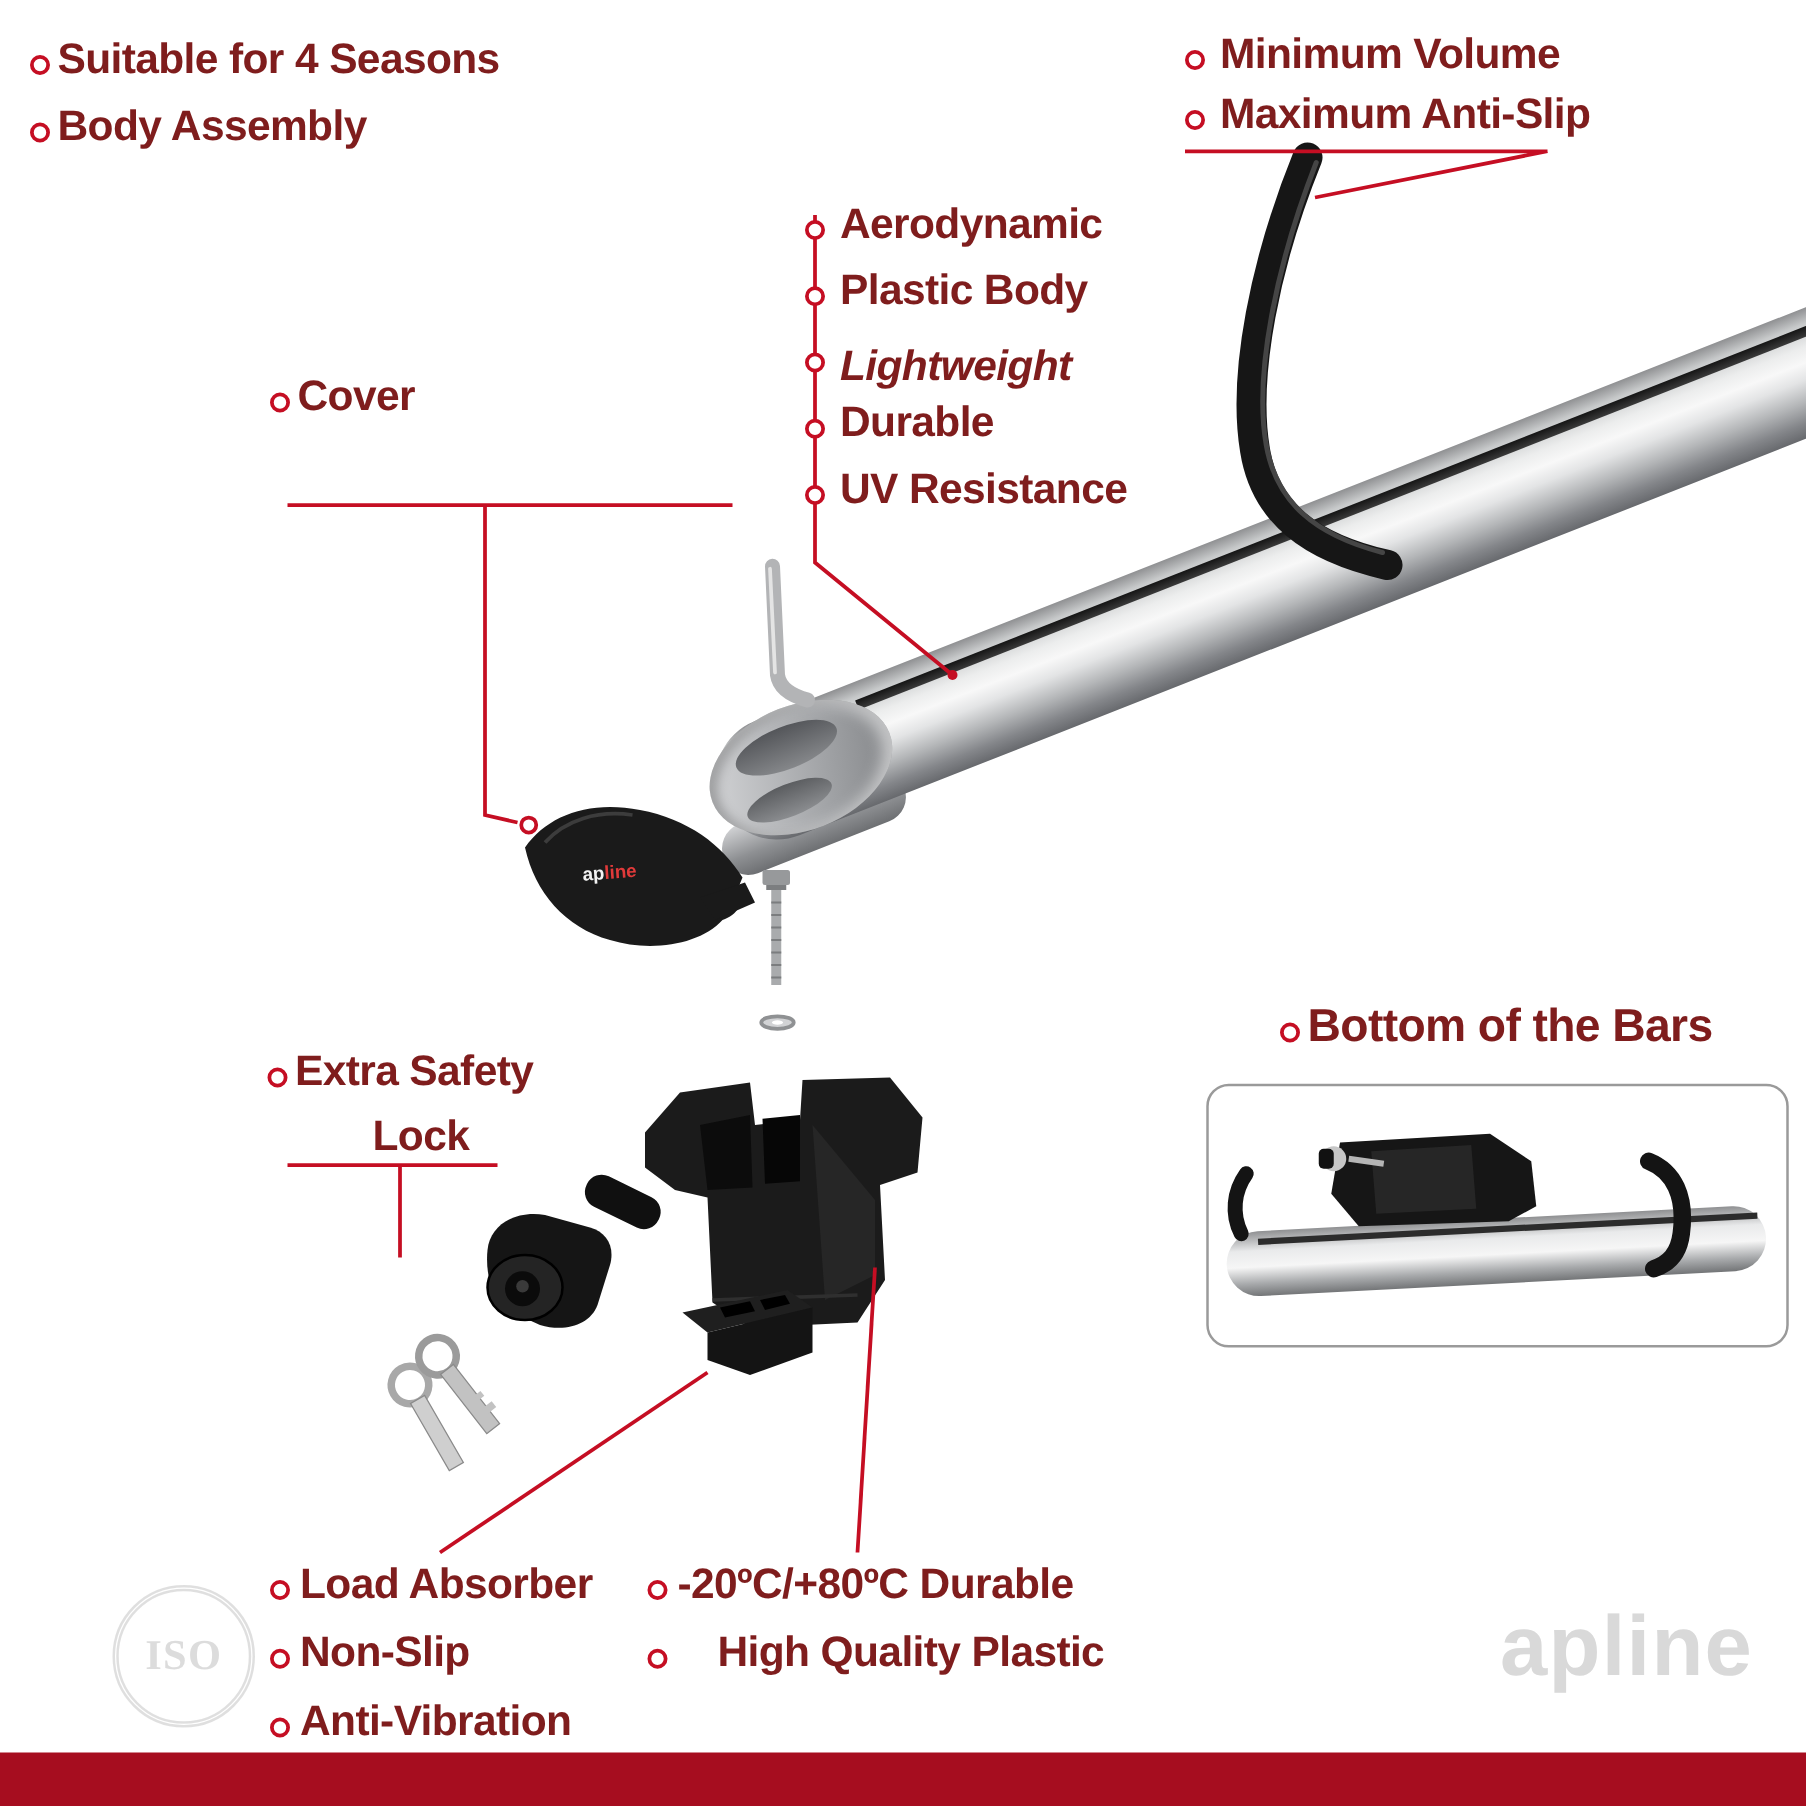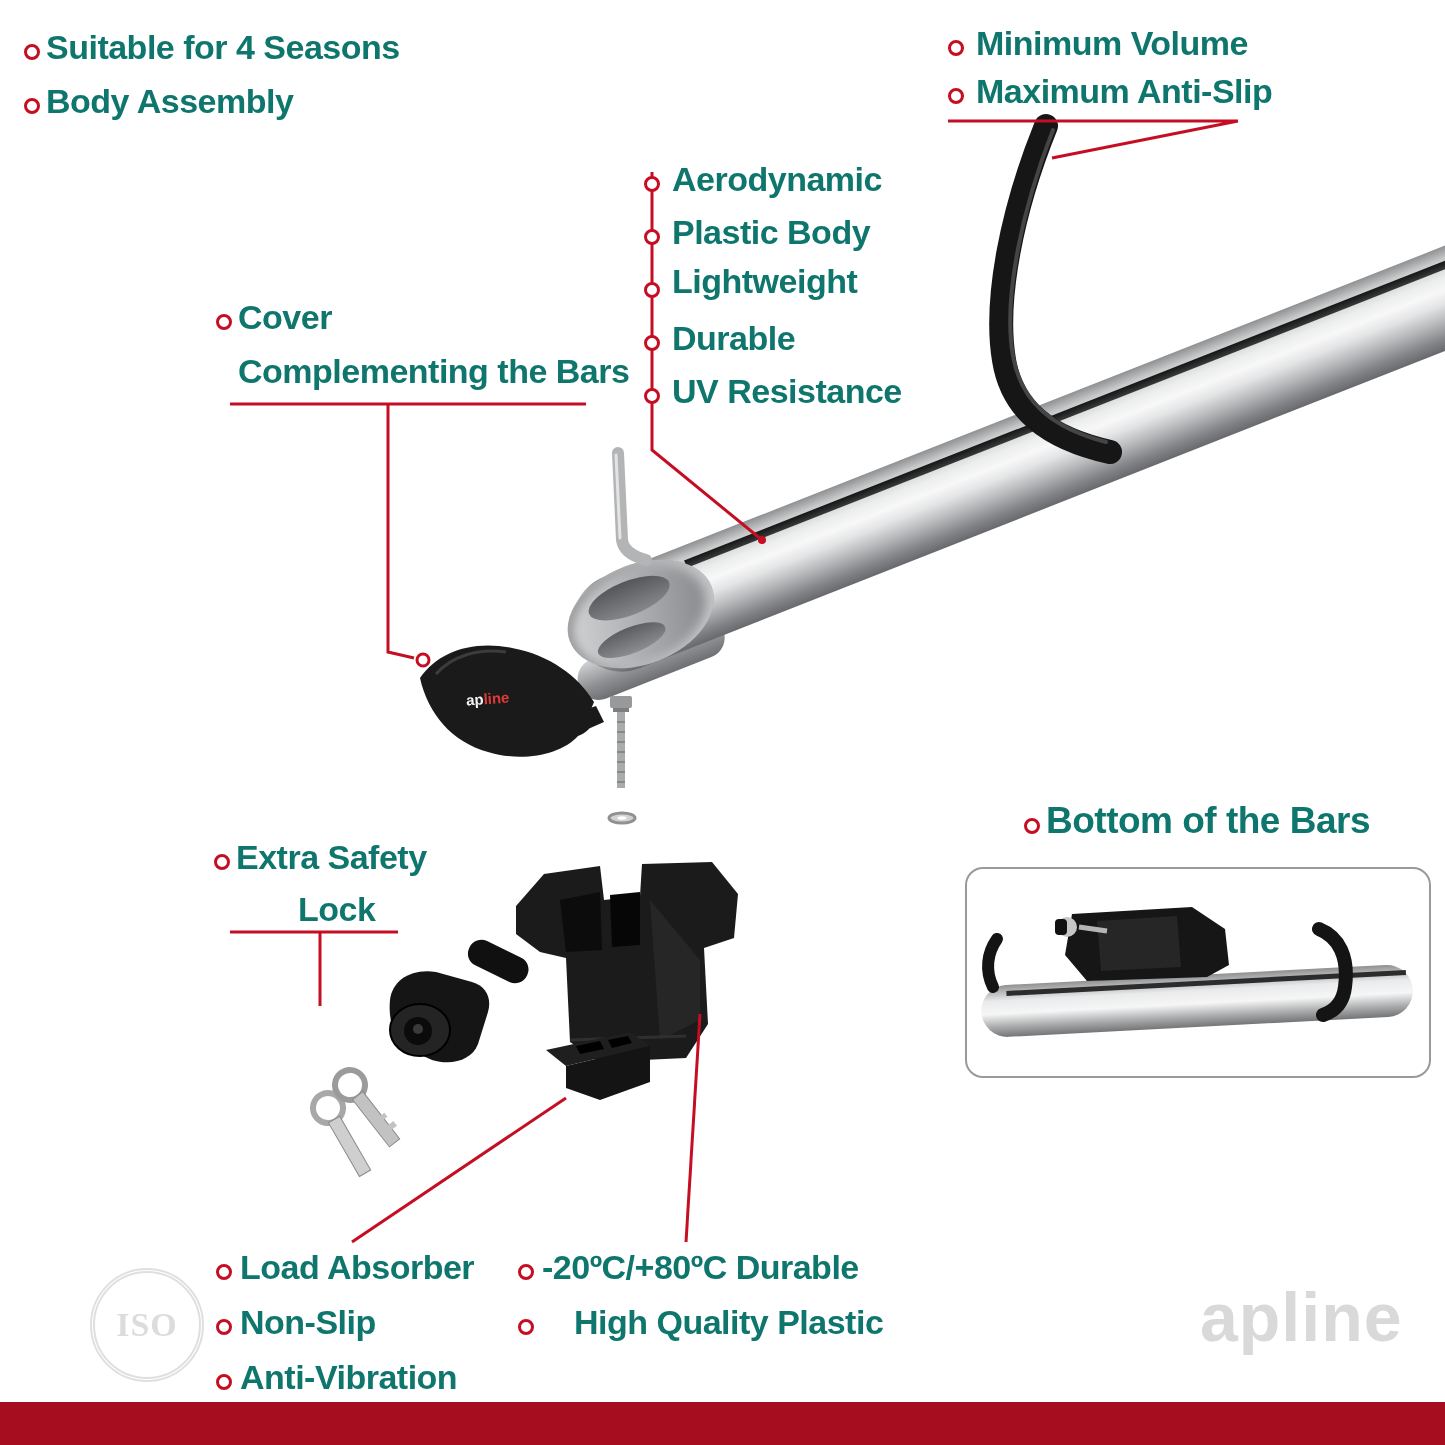--- a/index.html
+++ b/index.html
@@ -1,19 +1,19 @@
 <!DOCTYPE html>
 <html><head>
 <meta charset="utf-8">
 <style>
   :root{ --accent:#c50e23; --footer:#a60d1f; }
   html,body{margin:0;padding:0;background:#fff;}
   #canvas{position:relative;width:1445px;height:1445px;background:#fff;overflow:hidden;
           font-family:"Liberation Sans", sans-serif;}
-  .lbl{position:absolute;font-weight:700;font-size:34px;color:#0f766e;letter-spacing:-0.5px;white-space:nowrap;z-index:6;}
+  .lbl{position:absolute;font-weight:700;font-size:34px;color:#7f1d1d;letter-spacing:-0.5px;white-space:nowrap;z-index:6;}
   .lbl-big{font-size:37px;}
   .blt{position:absolute;width:10px;height:10px;border:3px solid var(--accent);border-radius:50%;background:#fff;z-index:6;}
   
   #bar-wrap{position:absolute;left:558px;top:595px;width:1010px;height:98px;
             transform:rotate(-21.5deg);transform-origin:left top;z-index:1;}
   .bar-lower{position:absolute;left:-14px;top:72px;width:155px;height:42px;border-radius:21px;
              background:linear-gradient(#d2d3d5,#8e9093 60%,#6d6f72);}
   .bar-body{position:absolute;inset:0;border-radius:49px;
             background:linear-gradient(#8f9092 0%,#c7c9ca 12%,#eceded 30%,#f8f8f8 42%,#e3e4e5 55%,#b4b6b8 72%,#84868a 88%,#67696d 100%);}
   .bar-slot{position:absolute;left:130px;right:-2px;top:14px;height:8px;
@@ -150,29 +150,28 @@
   <span class="blt" style="left:948px;top:40px;"></span>
   <div class="lbl" style="left:976px;top:24px;">Minimum Volume</div>
   <span class="blt" style="left:948px;top:88px;"></span>
   <div class="lbl" style="left:976px;top:72px;">Maximum Anti-Slip</div>
 
   <span class="blt" style="left:644px;top:176px;"></span>
   <div class="lbl" style="left:672px;top:160px;">Aerodynamic</div>
   <span class="blt" style="left:644px;top:229px;"></span>
   <div class="lbl" style="left:672px;top:213px;">Plastic Body</div>
   <span class="blt" style="left:644px;top:282px;"></span>
-  <div class="lbl" style="left:672px;top:262px;">Lightweight</div>
+  <div class="lbl" style="left:672px;top:274px;font-style:italic;">Lightweight</div>
   <span class="blt" style="left:644px;top:335px;"></span>
   <div class="lbl" style="left:672px;top:319px;">Durable</div>
   <span class="blt" style="left:644px;top:388px;"></span>
   <div class="lbl" style="left:672px;top:372px;">UV Resistance</div>
 
   <span class="blt" style="left:216px;top:314px;"></span>
   <div class="lbl" style="left:238px;top:298px;">Cover</div>
-  <div class="lbl" style="left:238px;top:352px;">Complementing the Bars</div>
 
   <span class="blt" style="left:214px;top:854px;"></span>
   <div class="lbl" style="left:236px;top:838px;">Extra Safety</div>
   <div class="lbl" style="left:298px;top:890px;">Lock</div>
 
   <span class="blt" style="left:1024px;top:818px;"></span>
   <div class="lbl lbl-big" style="left:1046px;top:800px;">Bottom of the Bars</div>
 
   <div id="inset">
     <svg width="458" height="203" viewBox="0 0 458 203">

